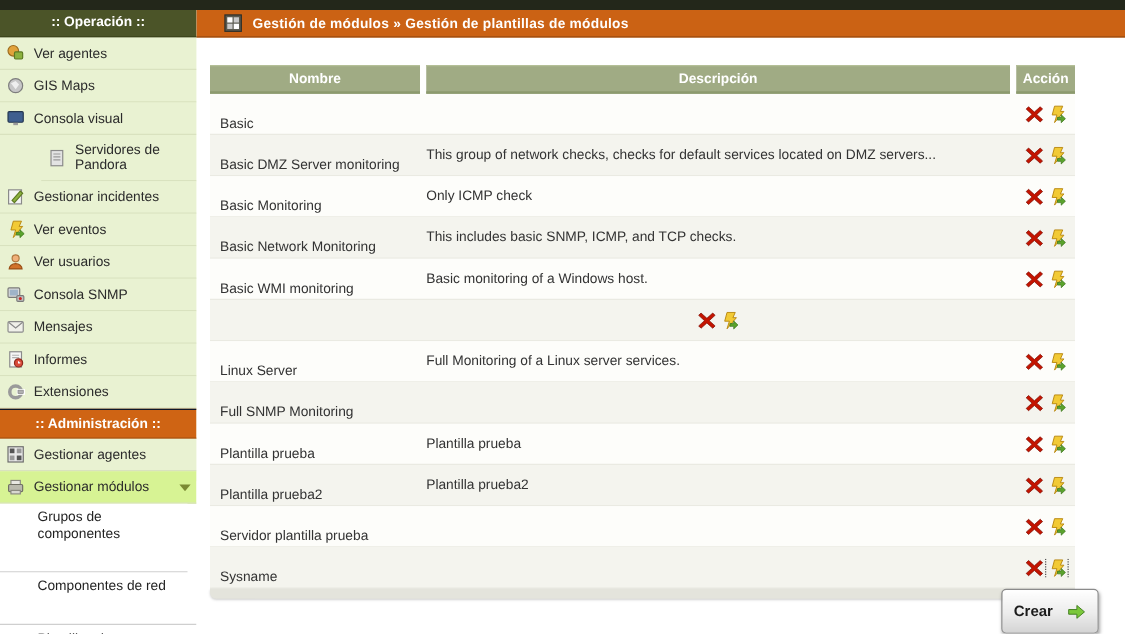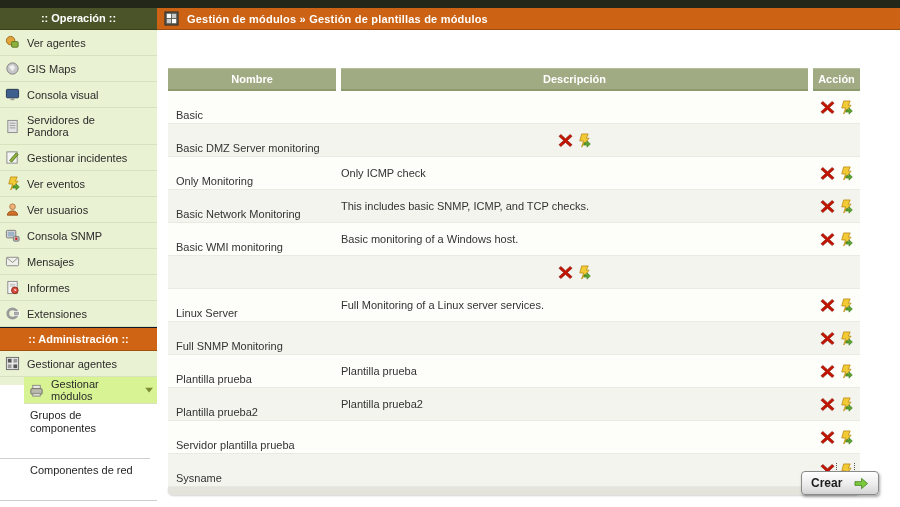--- a/index.html
+++ b/index.html
@@ -6,66 +6,66 @@
   body{
     width:900px;height:507px;position:relative;overflow:hidden;
     background:#ffffff;font-family:"Liberation Sans",sans-serif;
     -webkit-font-smoothing:antialiased;
   }
   
   .top-strip{position:absolute;top:0;left:0;width:900px;height:8px;background:#23271a;}
   .crumb-bar{
     position:absolute;top:8px;left:157px;width:743px;height:22px;
     background:#cb6214;border-bottom:1px solid #9c4c10;
-    display:flex;align-items:center;gap:8px;padding-left:7px;box-sizing:border-box;
+    display:flex;align-items:center;gap:8px;padding-left:22px;box-sizing:border-box;
     color:#ffffff;font-size:11px;font-weight:bold;letter-spacing:.2px;
   }
   .crumb-bar svg{flex:0 0 auto;}
   
   .sidebar{position:absolute;top:8px;left:0;width:157px;height:377px;background:#e9f2d2;}
   .sec-head{height:21px;line-height:21px;text-align:center;color:#fff;
     font-size:11px;font-weight:bold;}
   .sec-head.op{background:#4b5428;border-bottom:1px solid #384018;}
   .sec-head.adm{background:#cf6414;border-top:1px solid #0f172a;border-bottom:1px solid #a34f0e;height:22px;line-height:22px;}
   .sd-item{
     display:flex;align-items:center;gap:7px;
     min-height:23px;padding:1px 3px 1px 5px;
     border-bottom:1px solid #d9e2bf;
     font-size:11px;color:#2b2b2b;cursor:pointer;background:#e9f2d2;
   }
   .sd-item .lbl{line-height:12px;}
-  .sd-item.active{background:#d7f394;margin-left:24px;}
+  .sd-item.active{background:#d7f394;}
   .sd-item.active .spacer{flex:1;}
   .sd-sub{
     background:#ffffff;border-bottom:1px solid #cfcfcf;
     padding:5px 6px 23px 30px;font-size:11px;color:#1f1f1f;line-height:13px;cursor:pointer;
   }
   .sd-sub.active{font-weight:normal;}
   .icon15{width:15px;height:15px;flex:0 0 auto;display:block;}
   
-  .tbl{position:absolute;left:168px;top:68px;width:692px;}
+  .tbl{position:absolute;left:168px;top:52px;width:692px;}
   .thead,.trow{display:grid;grid-template-columns:168px 467px 47px;column-gap:5px;}
   .th{
     background:#a0ab84;color:#ffffff;font-size:11px;font-weight:bold;
     height:20px;line-height:20px;text-align:center;
     border-bottom:2px solid #8c9a6e;border-top:1px solid #b4bf97;
   }
   .trow{height:32px;align-items:center;border-bottom:1px solid #eaeae2;}
   .trow:nth-child(odd){background:#fdfdfa;}
   .trow:nth-child(even){background:#f4f4ee;}
   .cell{font-size:11px;color:#333333;overflow:hidden;white-space:nowrap;}
   .cell.name{padding-left:8px;margin-top:15px;}
   .cell.act{display:flex;align-items:center;justify-content:center;gap:3px;}
   .aicon{width:15px;height:15px;display:block;cursor:pointer;}
   .focus-dotted{outline:1px dotted #555;outline-offset:1px;}
   .tbl-bottom{height:8px;background:#e4e4dc;border-radius:0 0 5px 5px;
     box-shadow:0 1px 2px rgba(0,0,0,.18);}
   
   .create-btn{
-    position:absolute;left:801px;top:471px;height:24px;
+    position:absolute;left:801px;top:471px;height:36px;
     display:flex;align-items:center;gap:12px;padding:0 9px;
     background:linear-gradient(180deg,#ffffff 0%,#ececec 55%,#d4d4d4 100%);
     border:1px solid #8a8a8a;border-radius:4px;
     box-shadow:1px 2px 3px rgba(0,0,0,.35);
     font-size:12px;font-weight:bold;color:#1c1c1c;cursor:pointer;
   }
 </style>
 </head>
 <body>
 
@@ -180,21 +180,21 @@
         <use href="#sym-globe"></use>
       </svg>
     <span class="lbl">GIS Maps</span>
   </div>
   <div class="sd-item">
     <svg class="icon15">
         <use href="#sym-monitor"></use>
       </svg>
     <span class="lbl">Consola visual</span>
   </div>
-  <div class="sd-item" style="min-height:34px;">
+  <div class="sd-item" style="min-height:34px;margin-left:33px;">
     <svg class="icon15">
         <use href="#sym-server"></use>
       </svg>
     <span class="lbl" style="max-width:100px;white-space:normal;">Servidores de Pandora</span>
   </div>
   <div class="sd-item">
     <svg class="icon15">
         <use href="#sym-incident"></use>
       </svg>
     <span class="lbl">Gestionar incidentes</span>
@@ -279,32 +279,33 @@
             <use href="#sym-del"></use>
           </svg>
         <svg class="aicon">
             <use href="#sym-dup"></use>
           </svg>
       </div>
     </div>
 
     <div class="trow">
       <div class="cell name">Basic DMZ Server monitoring</div>
-      <div class="cell act">
-        <svg class="aicon">
-            <use href="#sym-del"></use>
-          </svg>
-        <svg class="aicon">
-            <use href="#sym-dup"></use>
-          </svg>
-      </div>
-    </div>
-
-    <div class="trow">
-      <div class="cell name">Only Monitoring</div>
+      <div class="cell desc">This group of network checks, checks for default services located on DMZ servers...</div>
+      <div class="cell act">
+        <svg class="aicon">
+            <use href="#sym-del"></use>
+          </svg>
+        <svg class="aicon">
+            <use href="#sym-dup"></use>
+          </svg>
+      </div>
+    </div>
+
+    <div class="trow">
+      <div class="cell name">Basic Monitoring</div>
       <div class="cell desc">Only ICMP check</div>
       <div class="cell act">
         <svg class="aicon">
             <use href="#sym-del"></use>
           </svg>
         <svg class="aicon">
             <use href="#sym-dup"></use>
           </svg>
       </div>
     </div>

